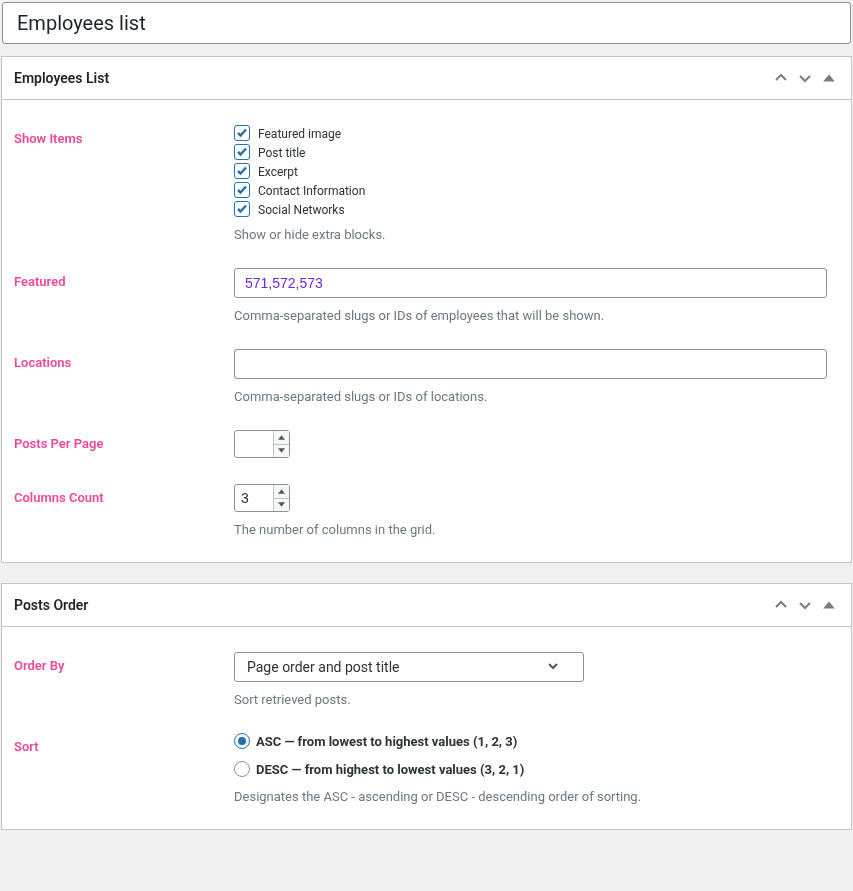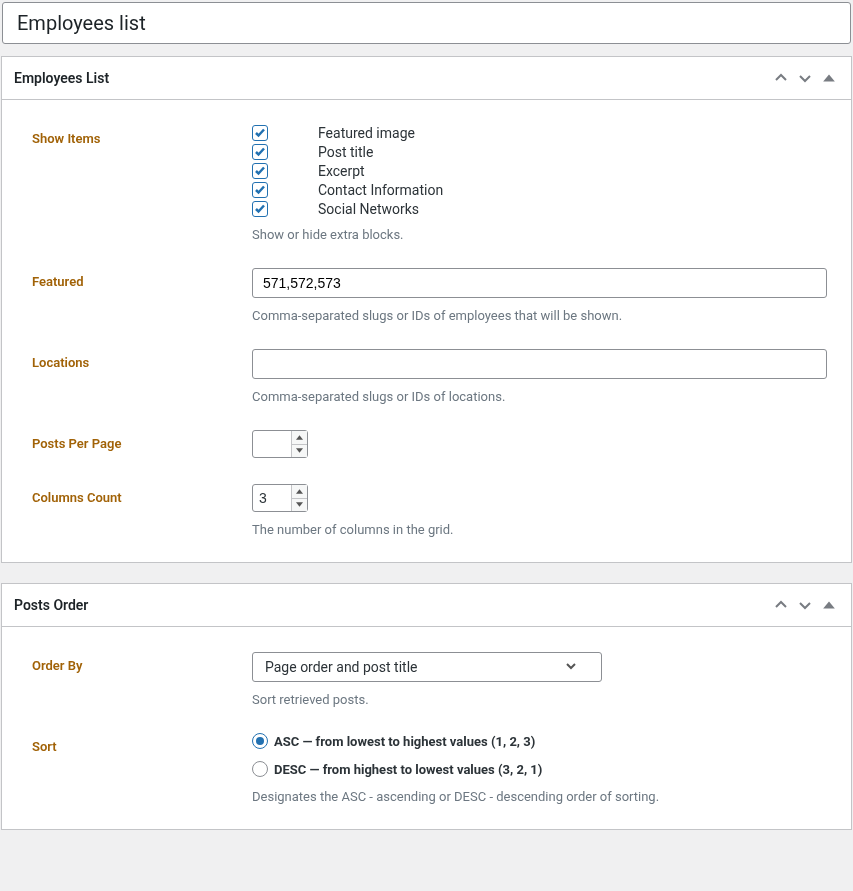--- a/index.html
+++ b/index.html
@@ -61,36 +61,34 @@
   }
   .field-row {
     display: flex;
     padding: 16px 12px 10px 12px;
   }
   .field-row:first-child { padding-top: 25px; }
   .field-row:last-child { padding-bottom: 25px; }
   .field-label {
     width: 220px;
     font-weight: 600;
-    color: #a16207;
+    color: #ec4899;
     padding-top: 6px;
-    margin-left: 18px;
   }
   .field-content {
     flex: 1;
     padding-right: 12px;
   }
   .check-list { margin: 0; padding: 0; list-style: none; }
   .check-item {
     display: flex;
-    align-items: center;
+    align-items: flex-end;
     margin-bottom: 3px;
-    font-size: 14px;
+    font-size: 12px;
     color: #2c3338;
-    gap: 42px;
   }
   .chk {
     width: 16px;
     height: 16px;
     border: 1px solid #8c8f94;
     border-radius: 3px;
     margin-right: 8px;
     display: inline-flex;
     align-items: center;
     justify-content: center;
@@ -104,21 +102,21 @@
   .help-text {
     margin-top: 10px;
     color: #6c7781;
   }
   .text-input {
     width: 100%;
     padding: 5px 10px;
     border: 1px solid #8c8f94;
     border-radius: 3px;
     font-size: 14px;
-    color: #000000;
+    color: #6d28d9;
     background: #fff;
     height: 30px;
   }
   .number-wrap {
     display: inline-flex;
     align-items: stretch;
     border: 1px solid #8c8f94;
     border-radius: 3px;
     height: 28px;
     background: #fff;

